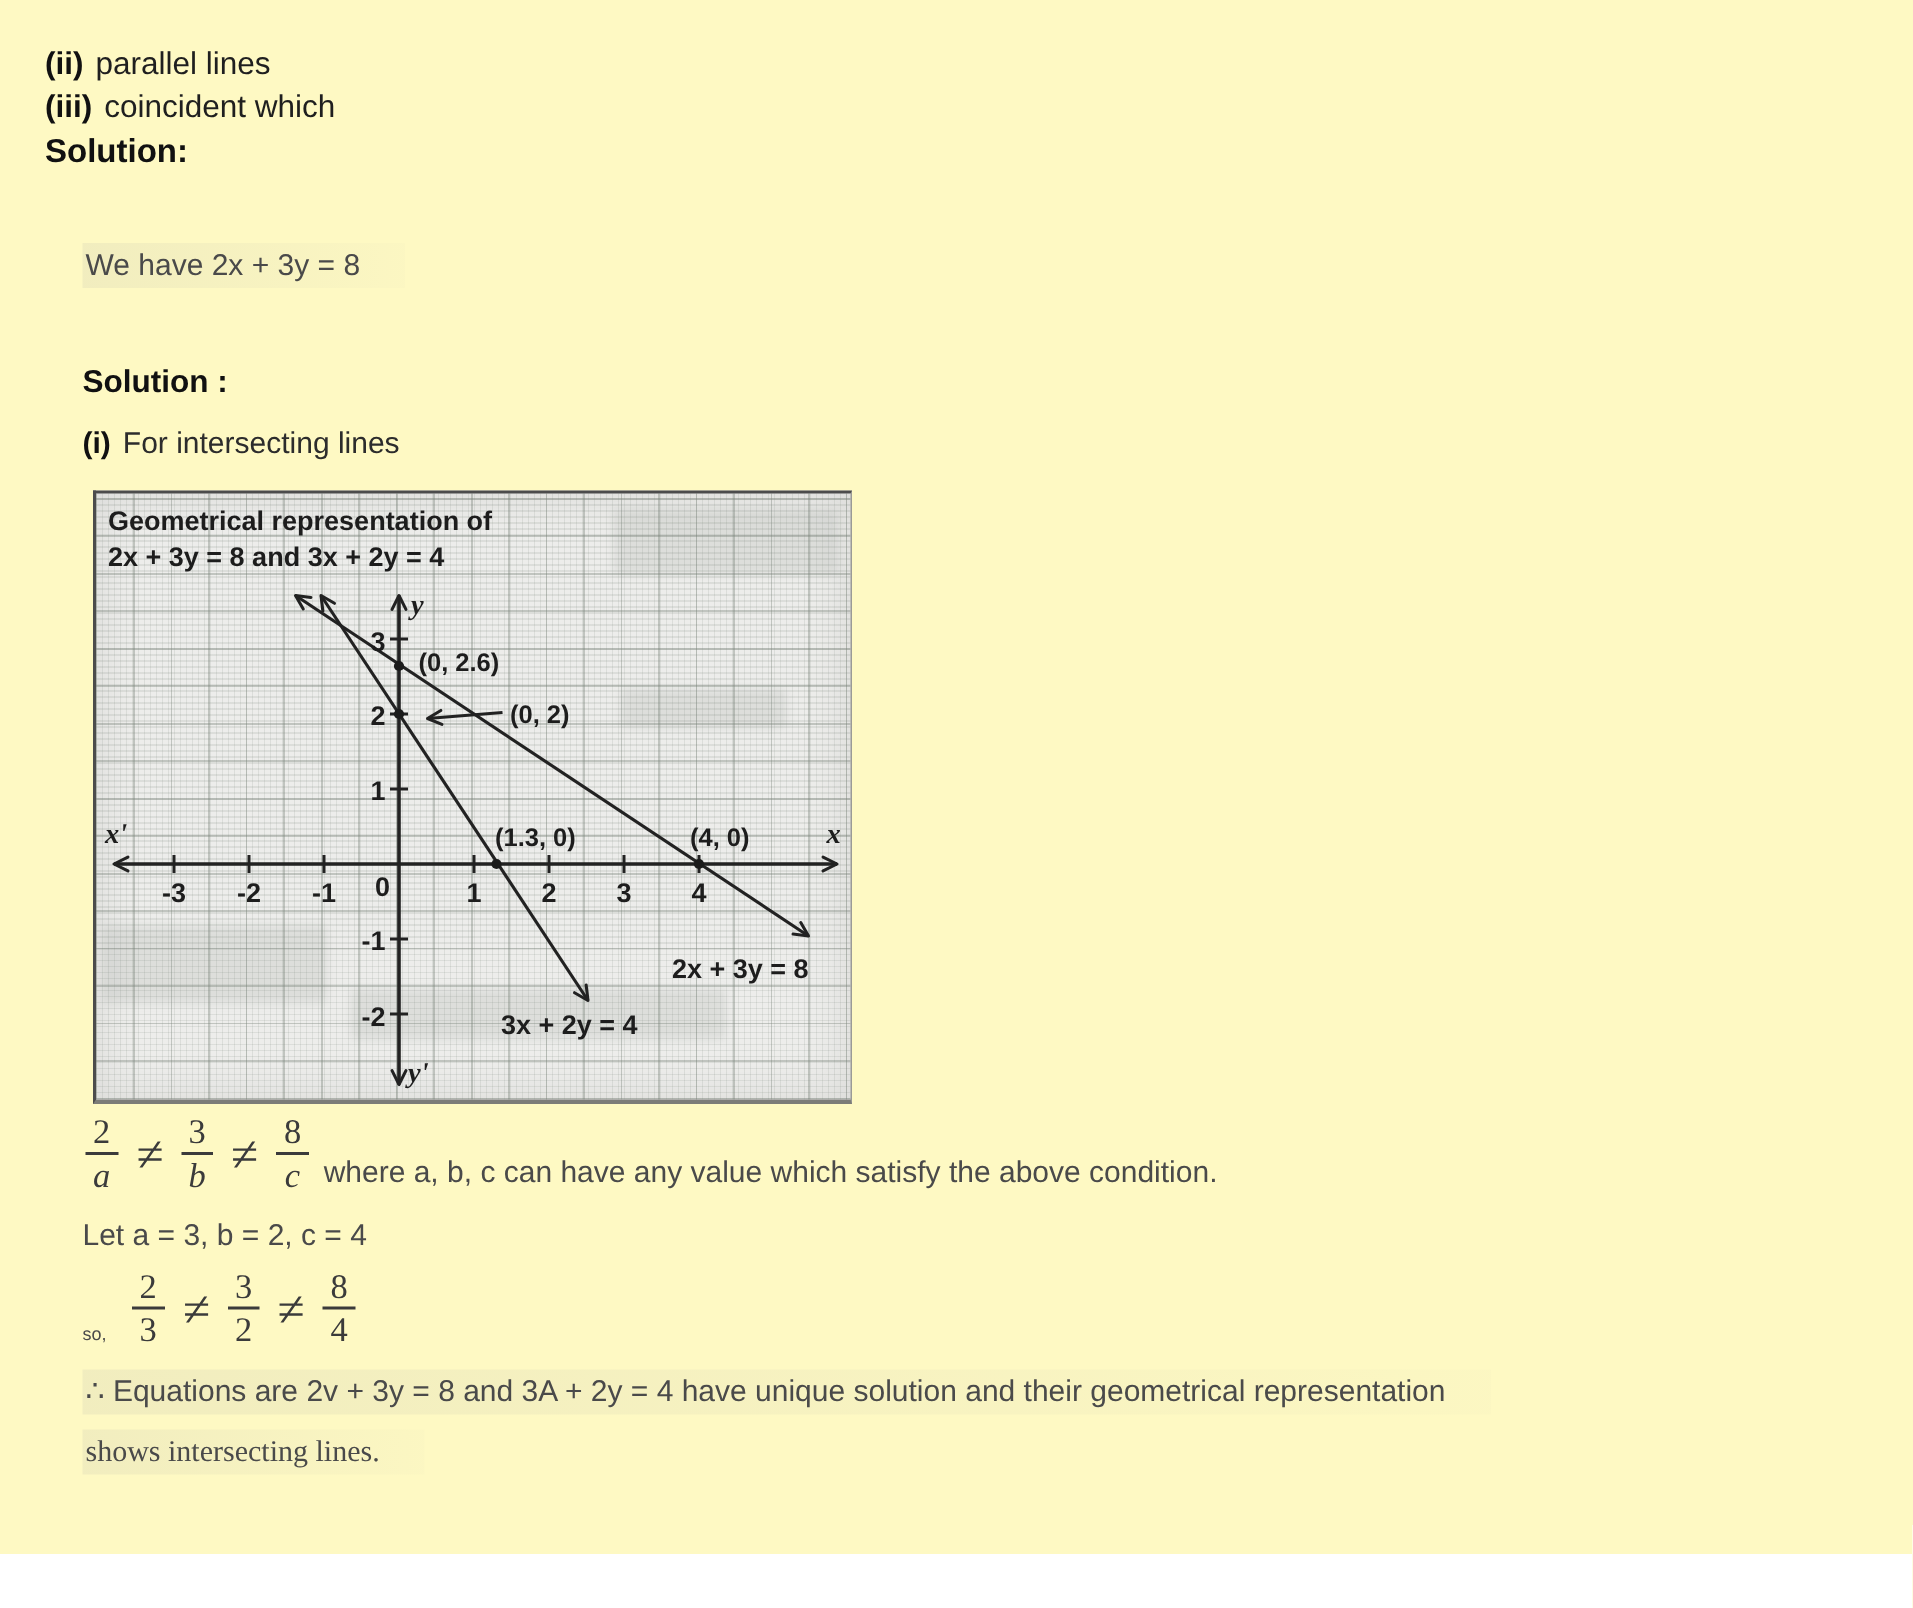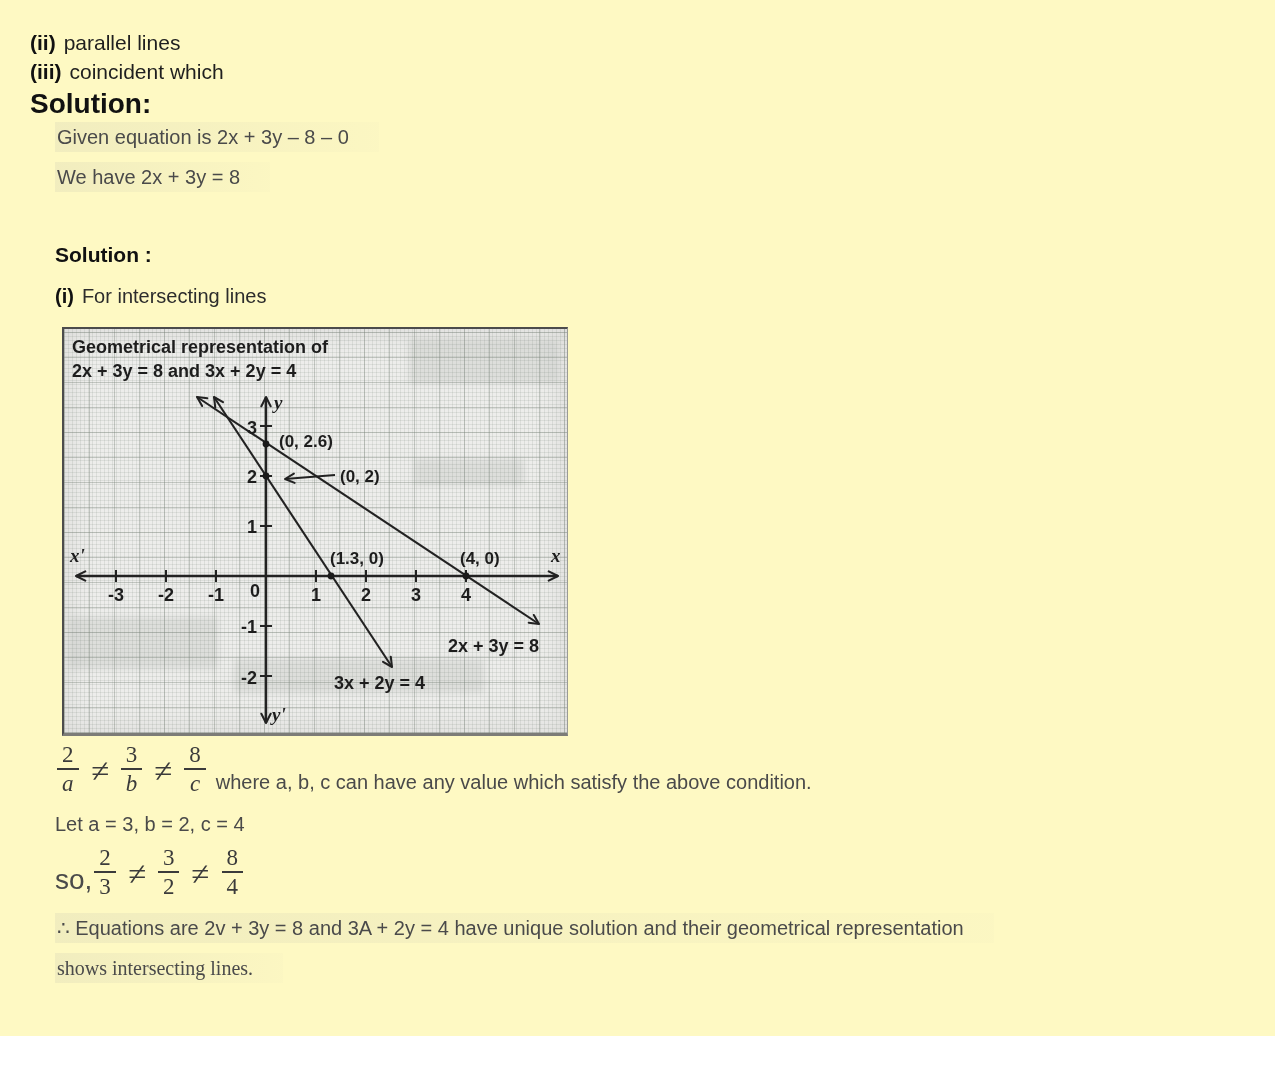--- a/index.html
+++ b/index.html
@@ -45,39 +45,36 @@
   
   .mathrow{display:flex;align-items:flex-end;font-family:"Liberation Serif",serif;color:#3b3b3b;}
   .frac{display:inline-flex;flex-direction:column;align-items:center;
         font-size:23px;line-height:1.05;margin:0 2px;}
   .frac .num{padding:0 5px 1px 5px;border-bottom:2px solid #3b3b3b;}
   .frac .den{padding-top:2px;}
   .it{font-style:italic;}
   .neq{font-size:33px;color:#3b3b3b;margin:0 10px;padding-bottom:6px;transform:rotate(0.001deg);}
   .tail{font-family:"Liberation Sans",sans-serif;font-size:20px;color:#4a4a4a;
         margin-left:8px;padding-bottom:2px;}
-  .prefix{font-family:"Liberation Sans",sans-serif;font-size:28px;color:#4a4a4a;
-        margin-right:0;padding-bottom:3px;}
+  .prefix{font-family:"Liberation Sans",sans-serif;font-size:12px;color:#4a4a4a;
+        margin-right:15px;padding-bottom:3px;}
 </style>
 </head>
 <body>
 
 <div class="page">
 
   <div class="abs hline" style="left:30px;top:31px;">
     <span class="mk">(ii)</span><span>parallel lines</span>
   </div>
   <div class="abs hline" style="left:30px;top:60px;">
     <span class="mk">(iii)</span><span>coincident which</span>
   </div>
-  <div class="abs hline bold" style="left:30px;top:88px;font-size:28px;">Solution:</div>
+  <div class="abs hline bold" style="left:30px;top:88px;font-size:22px;">Solution:</div>
 
-  <div class="abs bodyline" style="left:55px;top:122px;">
-    <span class="band">Given equation is 2x + 3y – 8 – 0</span>
-  </div>
   <div class="abs bodyline" style="left:55px;top:162px;">
     <span class="band">We have 2x + 3y = 8</span>
   </div>
   <div class="abs hline bold" style="left:55px;top:243px;">Solution :</div>
   <div class="abs bodyline" style="left:55px;top:284px;color:#2c2c2c;">
     <span class="mk">(i)</span><span>For intersecting lines</span>
   </div>
 
   <div class="abs graph">
     <div class="artifact" style="left:345px;top:10px;width:150px;height:44px;"></div>

